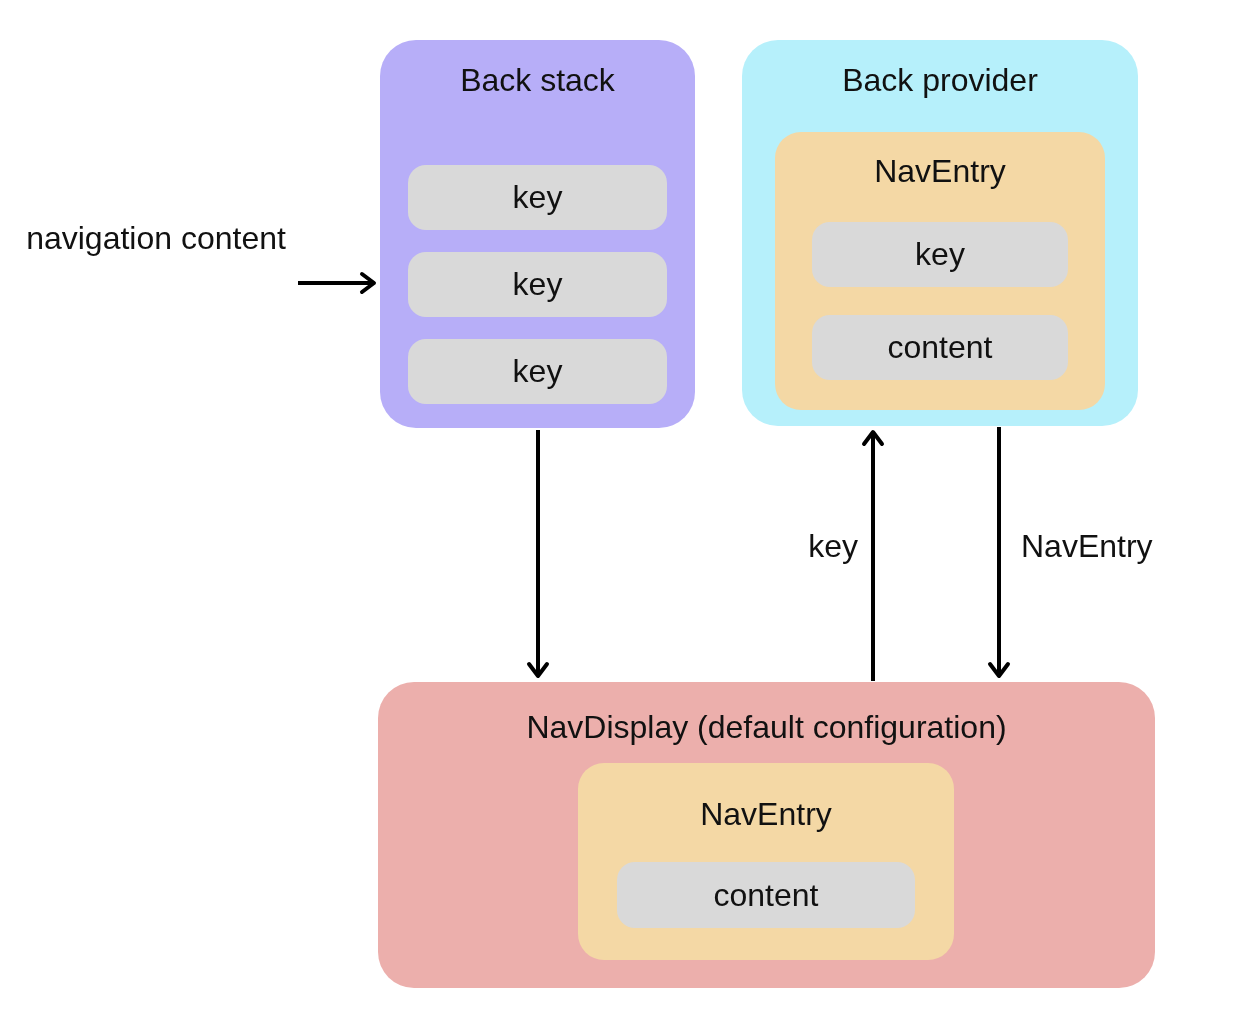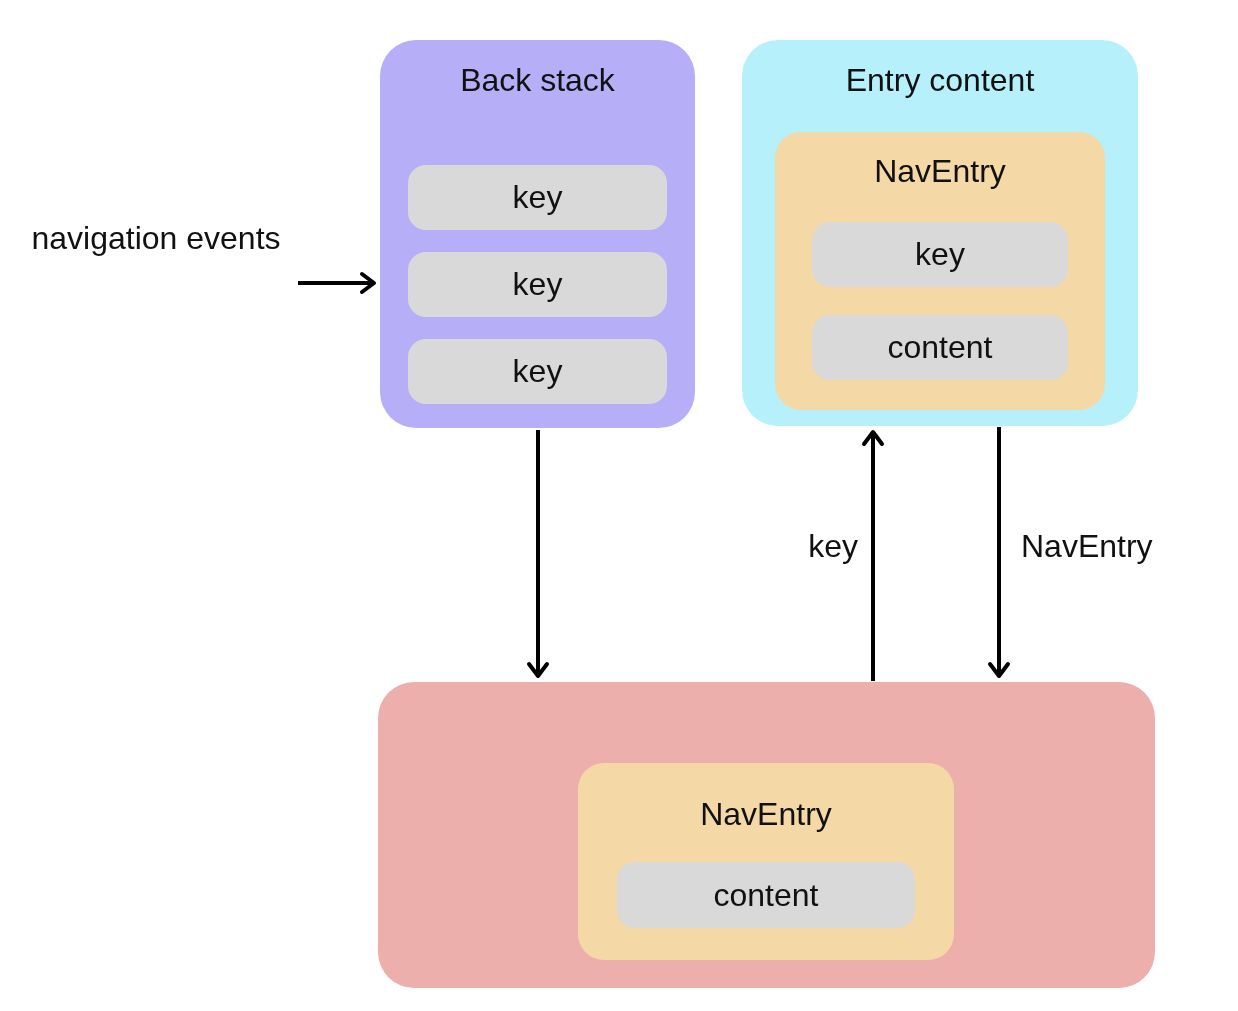--- a/index.html
+++ b/index.html
@@ -101,50 +101,51 @@
     stroke: var(--arrow, #000000);
     stroke-width: 4;
   }
 </style>
 </head>
 <body>
 
 <div id="canvas">
 
   <div id="nav-events-label">
-    <div>navigation events</div>
+    <div>navigation content</div>
   </div>
 
   <div id="back-stack" class="box">
     <div class="box-title">Back stack</div>
     <div id="bs-key-0" class="pill">
       <span>key</span>
     </div>
     <div id="bs-key-1" class="pill">
       <span>key</span>
     </div>
     <div id="bs-key-2" class="pill">
       <span>key</span>
     </div>
   </div>
 
   <div id="entry-provider" class="box">
-    <div class="box-title">Entry content</div>
+    <div class="box-title">Back provider</div>
     <div id="ep-naventry" class="inner-box">
       <div class="box-title">NavEntry</div>
       <div id="ep-key" class="pill">
         <span>key</span>
       </div>
       <div id="ep-content" class="pill">
         <span>content</span>
       </div>
     </div>
   </div>
 
   <div id="nav-display" class="box">
+    <div class="box-title">NavDisplay (default configuration)</div>
     <div id="nd-naventry" class="inner-box">
       <div class="box-title">NavEntry</div>
       <div id="nd-content" class="pill">
         <span>content</span>
       </div>
     </div>
   </div>
 
   <div id="key-arrow-label" class="arrow-label">key</div>
   <div id="naventry-arrow-label" class="arrow-label">NavEntry</div>

